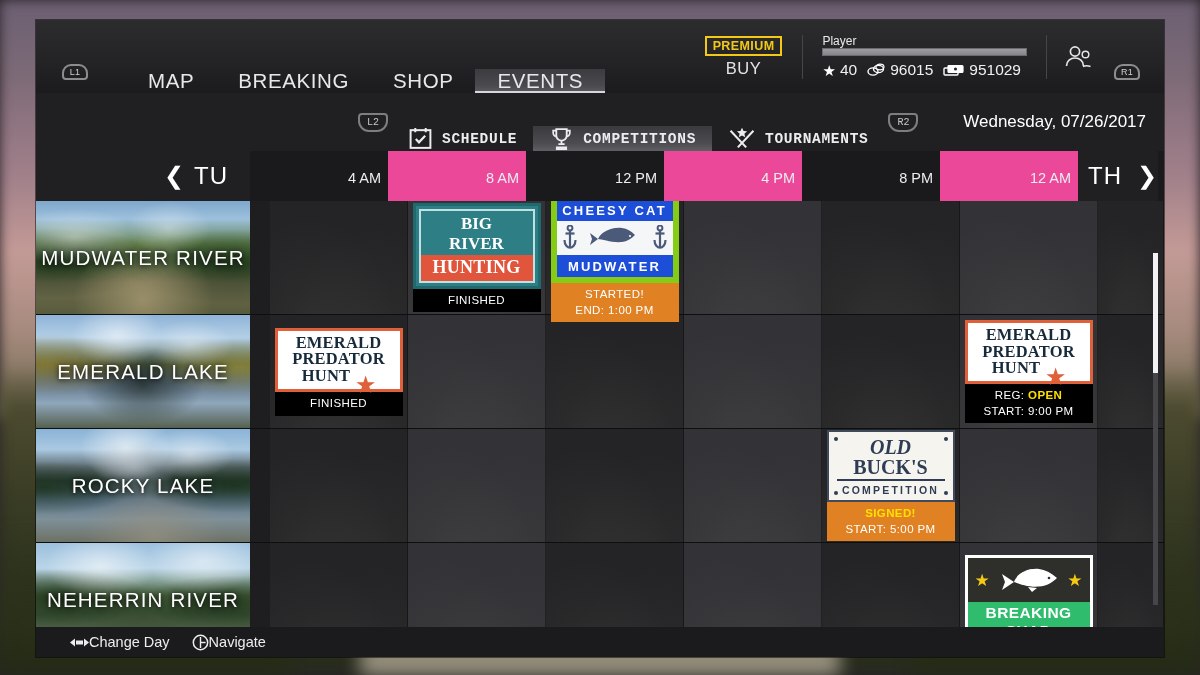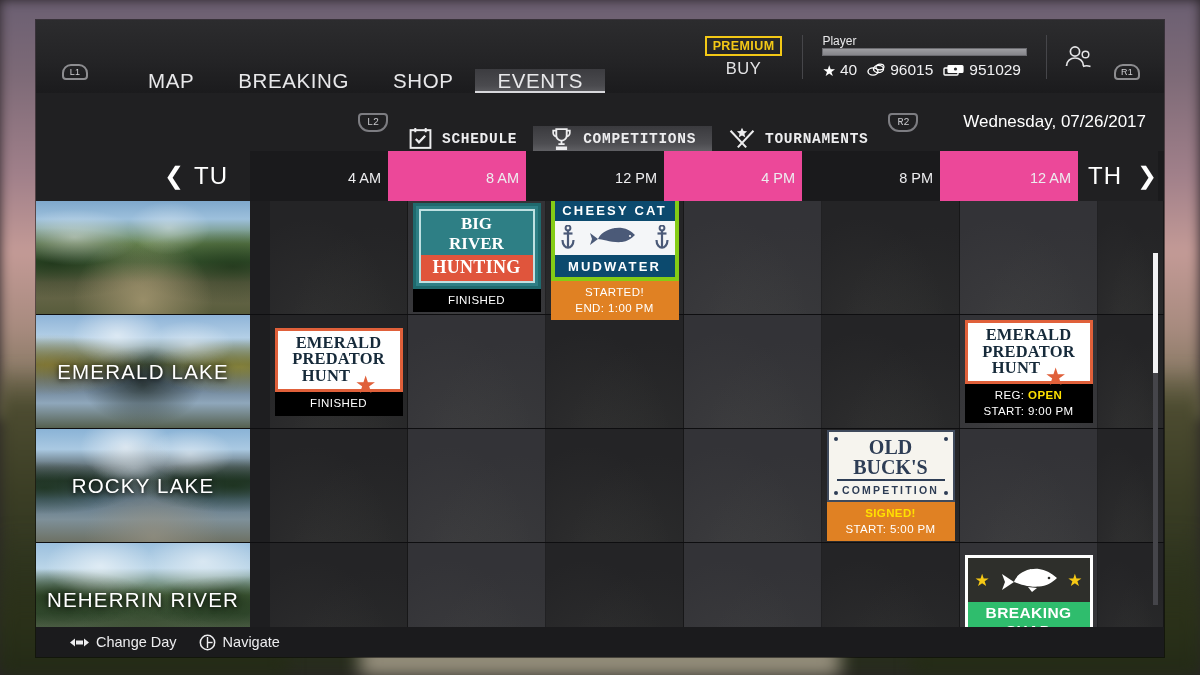--- a/index.html
+++ b/index.html
@@ -191,21 +191,21 @@
   .bowfin .in { border:2px solid #bfe1e2; }
   .bowfin .t1 {
     background:#2e7f85; color:#fff; font-family:"Liberation Serif", serif;
     font-weight:bold; font-size:17px; text-align:center; line-height:1.0; padding:4px 0 3px;
   }
   .bowfin .t2 {
     background:#e0553c; color:#fff; font-family:"Liberation Serif", serif;
     font-weight:bold; font-size:18px; text-align:center; padding:2px 0 3px; letter-spacing:.3px;
   }
   
-  .cheesy { background:#0c4a6e; padding:0; border:4px solid #84cc16;}
+  .cheesy { background:#1d4ed8; padding:0; border:6px solid #84cc16;}
   .cheesy .top, .cheesy .bot {
     color:#fff; font-weight:bold; font-size:13px; text-align:center;
     letter-spacing:2.2px; padding:4px 0 3px; font-family:"Liberation Sans", sans-serif;
   }
   .cheesy .mid {
     background:#f4f6f8; display:flex; align-items:center; justify-content:space-between;
     padding: 2px 6px; height: 34px;
   }
   
   .emerald { border:3px solid #e0603a; background:#ffffff; padding:4px 5px;}
@@ -214,21 +214,21 @@
     font-size:16.5px; text-align:center; line-height:1.02; letter-spacing:.2px;
   }
   .emerald .last { display:flex; align-items:center; justify-content:center; gap:6px;}
   .star-sh {
     width:0;height:0;display:inline-block;
     color:#e0603a; font-size:21px; line-height:.8;
   }
   
   .oldbuck { background:#f6f4ee; border:2px solid #3f4a5c; padding:5px 6px 4px; position:relative;}
   .oldbuck .l1 { color:#2e3d55; font-family:"Liberation Serif", serif; font-weight:bold;
-                 font-size:20px; text-align:center; line-height:1.0;}
+                 font-size:20px; text-align:center; line-height:1.0;font-style:italic;}
   .oldbuck .l2 { color:#2e3d55; font-family:"Liberation Serif", serif; font-weight:bold;
                  font-size:20px; text-align:center; line-height:1.0; margin-bottom:2px;}
   .oldbuck .rule { height:2px; background:#2e3d55; margin: 2px 2px 3px;}
   .oldbuck .l3 { color:#2e3d55; font-size:10.5px; font-weight:bold; text-align:center;
                  letter-spacing:2.2px;}
   .dot { position:absolute; width:4px;height:4px;border-radius:50%;background:#2e3d55;}
   
   .shad { background:#fff; padding:3px; }
   .shad .pic {
     background:#2e2f2b; display:flex; align-items:center; justify-content:space-between;
@@ -244,21 +244,21 @@
   .scrollbar {
     position:absolute; right:6px; top:52px; bottom:22px; width:5px; background:#45454a;
   }
   .scrollbar .thumb2 { position:absolute; left:0; right:0; top:0; height:34%; background:#f2f2f4;}
 
   
   .footer {
     height: 30px; flex:0 0 30px; background:#1b1b1d; display:flex; align-items:center;
     padding-left: 34px; gap: 22px; color:#ededef; font-size:14.5px;
   }
-  .fitem { display:flex; align-items:center; gap:7px; cursor:pointer;}
+  .fitem { display:flex; align-items:center; cursor:pointer;}
 </style>
 </head>
 <body>
 
 <div id="bg">
   <div class="sky"></div>
   <div class="ground"></div>
   <div class="path"></div>
   <div class="grassL"></div>
   <div class="grassR"></div>
@@ -397,20 +397,21 @@
             linear-gradient(180deg,#7fa8cc 0%,#9dc0dc 16%,#5f7f4b 38%,#3f6236 54%,#6d6a4d 72%,#585c3c 100%);">
         </div>
         <div class="scene" style="
           background:
             radial-gradient(ellipse at 18% 32%, rgba(255,255,255,.45), transparent 26%),
             radial-gradient(ellipse at 62% 24%, rgba(255,255,255,.38), transparent 22%),
             radial-gradient(ellipse at 50% 88%, rgba(176,160,120,.7), transparent 46%),
             radial-gradient(ellipse at 8% 55%, rgba(24,44,20,.75), transparent 40%),
             radial-gradient(ellipse at 92% 58%, rgba(24,44,20,.7), transparent 40%);">
         </div>
+        <div class="tl">MUDWATER RIVER</div>
       </div>
       <div class="cells">
         <div class="cell odd"></div>
         <div class="cell even">
           <div class="card">
             <div class="bowfin">
               <div class="in">
                 <div class="t1">BIG</div>
                 <div class="t1" style="padding-top:0">RIVER</div>
                 <div class="t2">HUNTING</div>

